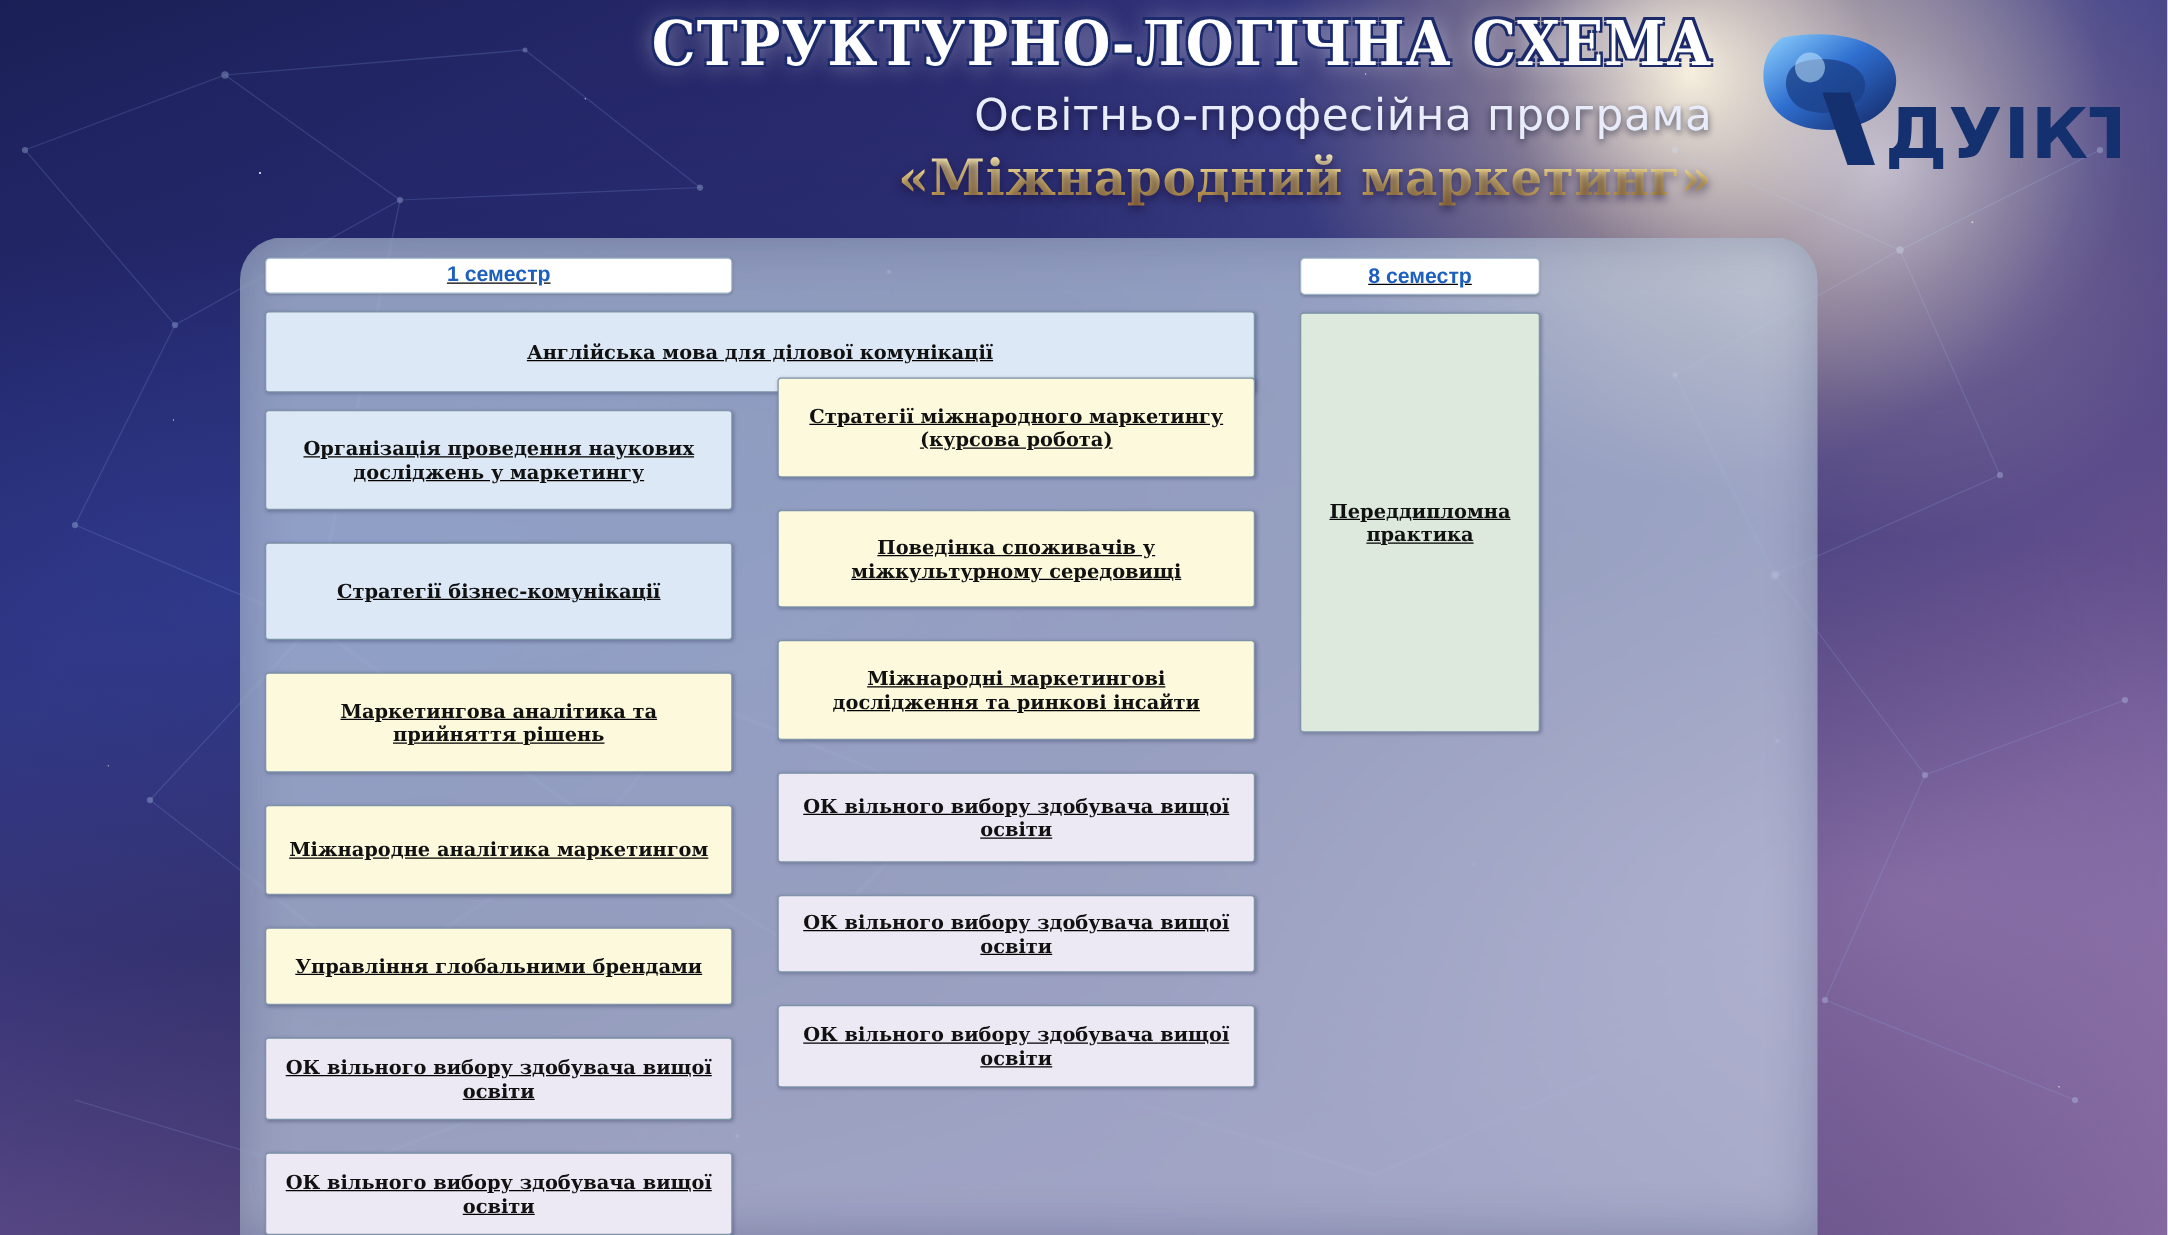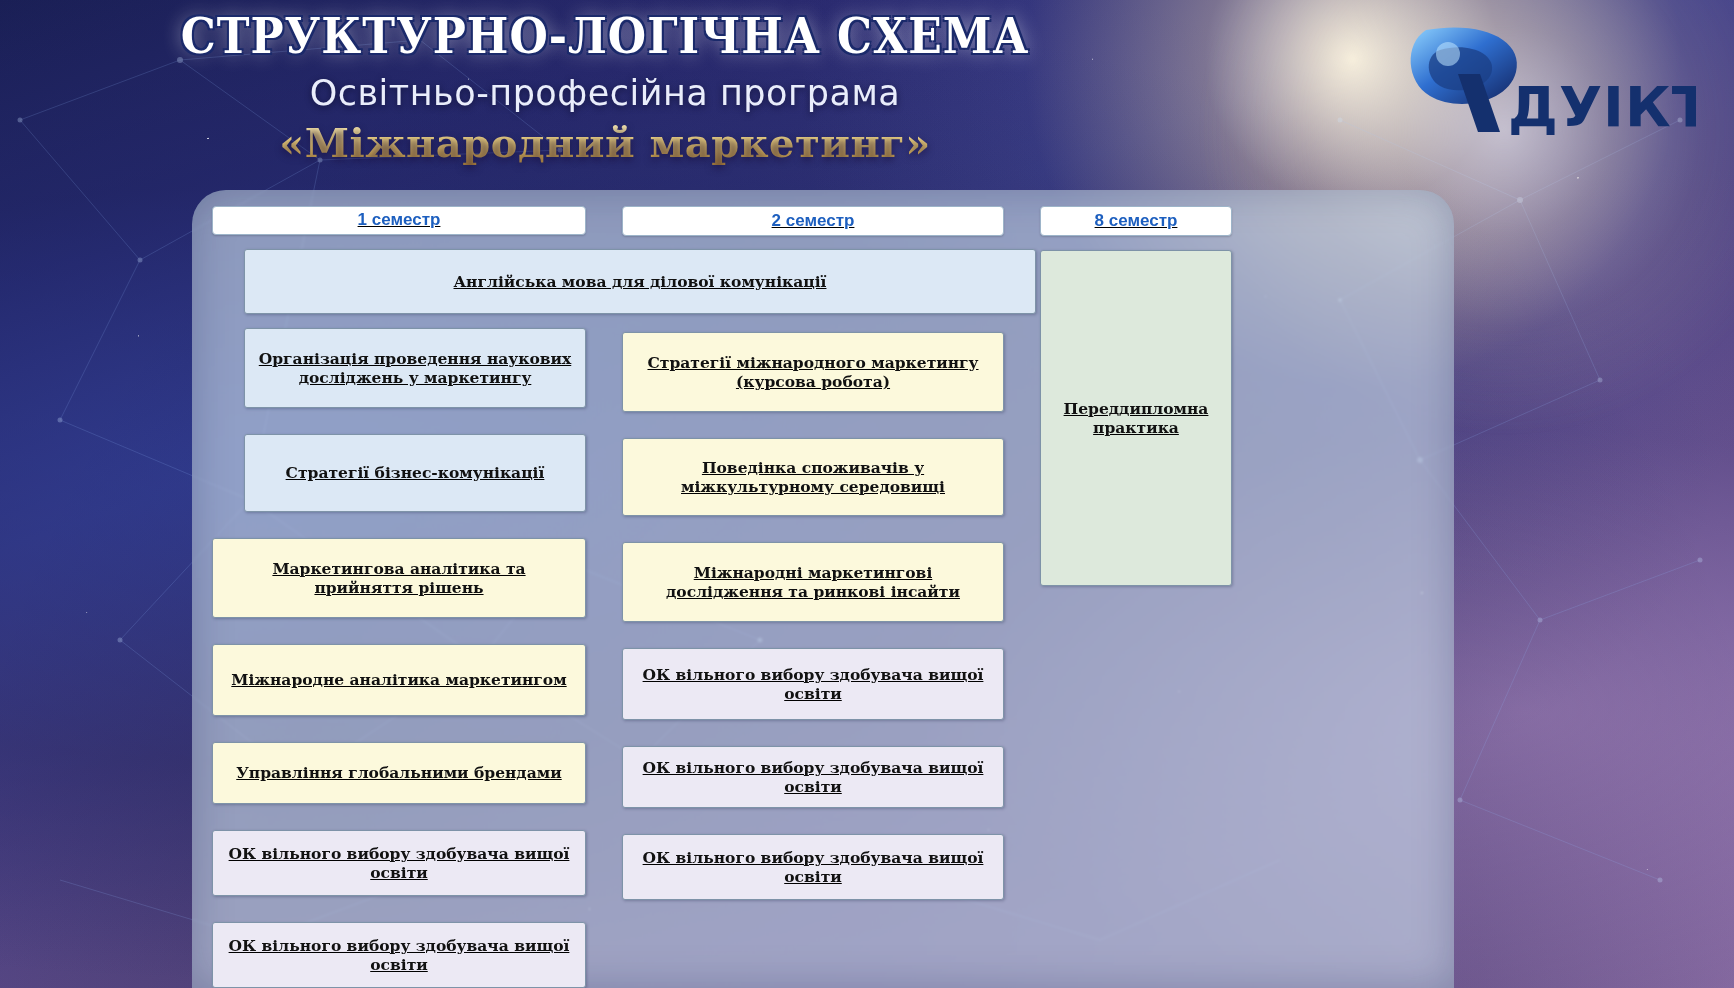--- a/index.html
+++ b/index.html
@@ -45,21 +45,21 @@
   #glow {
     position: absolute; right: -80px; top: -180px;
     width: 620px; height: 620px; border-radius: 50%;
     background: radial-gradient(circle, rgba(255,255,255,0.55) 0%, rgba(255,246,214,0.28) 24%, rgba(255,230,170,0.10) 45%, rgba(255,255,255,0) 70%);
     filter: blur(2px);
   }
 
   
   .header {
     position: absolute; left: 0; top: 10px; width: 1370px;
-    text-align: center;
+    text-align: right;
     pointer-events: none;
   }
   .title-main {
     font-family: "DejaVu Serif", serif;
     font-weight: bold;
     font-size: 44px;
     letter-spacing: 1px;
     color: #ffffff;
     text-shadow:
       2px 2px 0 #1b2a6b, -2px 2px 0 #1b2a6b, 2px -2px 0 #1b2a6b, -2px -2px 0 #1b2a6b,
@@ -138,21 +138,21 @@
     display: flex; align-items: center; justify-content: center;
     text-align: center;
     padding: 6px 12px;
     font-family: "DejaVu Serif", serif;
     font-weight: bold;
     font-size: 15.5px;
     line-height: 1.25;
     color: #111;
     box-shadow: 1px 1px 3px rgba(20,30,60,.28);
   }
-  .c-blue   { background: #dce8f5; margin-left: 32px; }
+  .c-blue   { background: #dce8f5; }
   .c-cream  { background: #fcf9dc; }
   .c-lilac  { background: #ece9f4; text-align: center; }
   .c-green  { background: #dde9dc; }
 
   .wide-eng {
     margin-top: 14px;
     height: 68px;
     width: 792px;           
     background: #dce8f5;
   }
@@ -246,21 +246,20 @@
           <div class="mt14 card c-blue" style="height:78px">Стратегії бізнес-комунікації</div>
           <div class="mt14 card c-cream" style="height:80px">Маркетингова аналітика та прийняття рішень</div>
           <div class="mt14 card c-cream" style="height:72px">Міжнародне аналітика маркетингом</div>
           <div class="mt14 card c-cream" style="height:62px">Управління глобальними брендами</div>
           <div class="mt14 card c-lilac" style="height:66px">ОК  вільного вибору здобувача вищої освіти</div>
           <div class="mt14 card c-lilac" style="height:66px">ОК  вільного вибору здобувача вищої освіти</div>
         </div>
       </div>
 
       <div class="col col-2">
-        <div class="sem-head">2 семестр</div>
 
         <div style="height:82px"></div>
 
         <div class="stack">
           <div class="mt14 card c-cream" style="height:80px">Стратегії міжнародного маркетингу (курсова робота)</div>
           <div class="mt14 card c-cream" style="height:78px">Поведінка споживачів у міжкультурному середовищі</div>
           <div class="mt14 card c-cream" style="height:80px">Міжнародні маркетингові дослідження та ринкові інсайти</div>
           <div class="mt14 card c-lilac" style="height:72px">ОК  вільного вибору здобувача вищої освіти</div>
           <div class="mt14 card c-lilac" style="height:62px">ОК  вільного вибору здобувача вищої освіти</div>
           <div class="mt14 card c-lilac" style="height:66px">ОК  вільного вибору здобувача вищої освіти</div>

